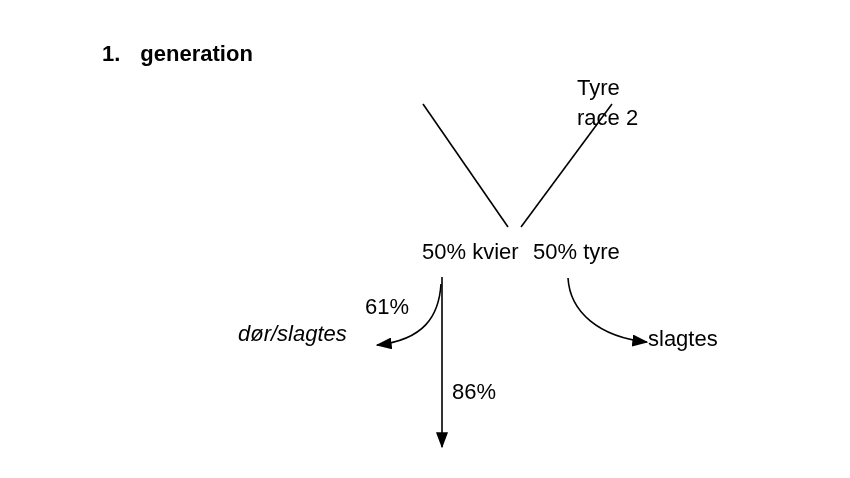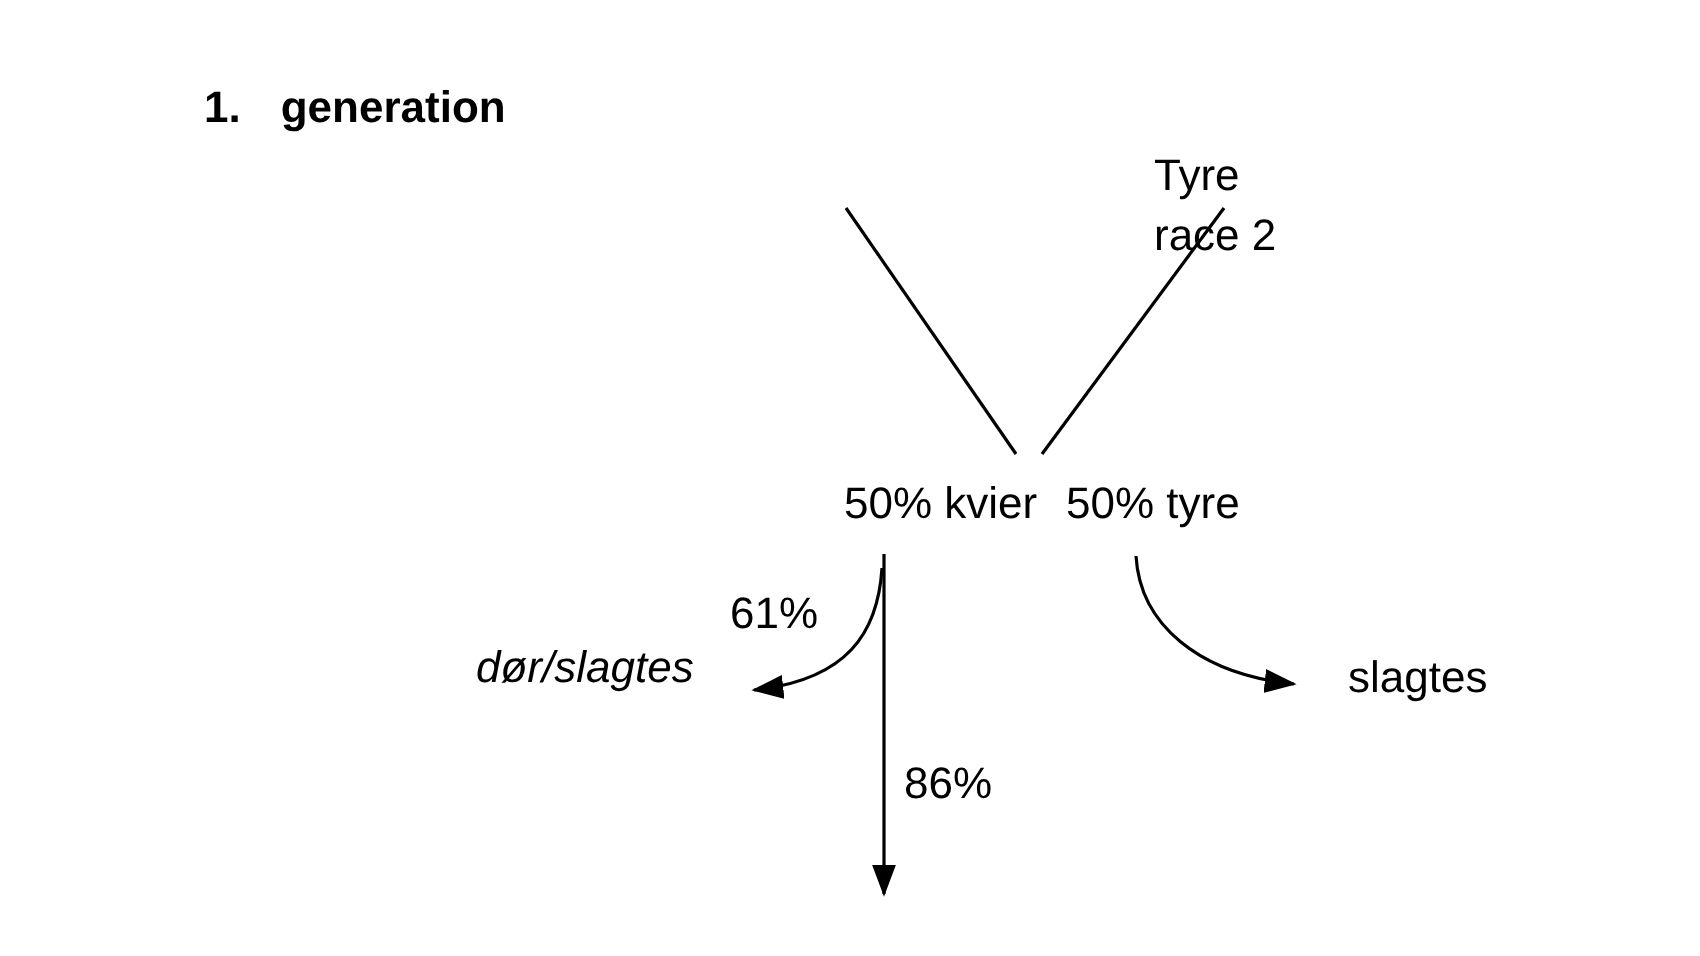--- a/index.html
+++ b/index.html
@@ -78,15 +78,15 @@
   </div>
 
   <div class="label" style="left:422px; top:240px;">50% kvier</div>
   <div class="label" style="left:533px; top:240px;">50% tyre</div>
 
   <div class="label" style="left:365px; top:295px;">61%</div>
   <div class="label" style="left:238px; top:322px;font-style:italic;">dør/slagtes</div>
 
   <div class="label" style="left:452px; top:380px;">86%</div>
 
-  <div class="label" style="left:674px; top:327px;">slagtes</div>
+  <div class="label" style="left:648px; top:327px;">slagtes</div>
 
 </div>
 
 </body></html>

